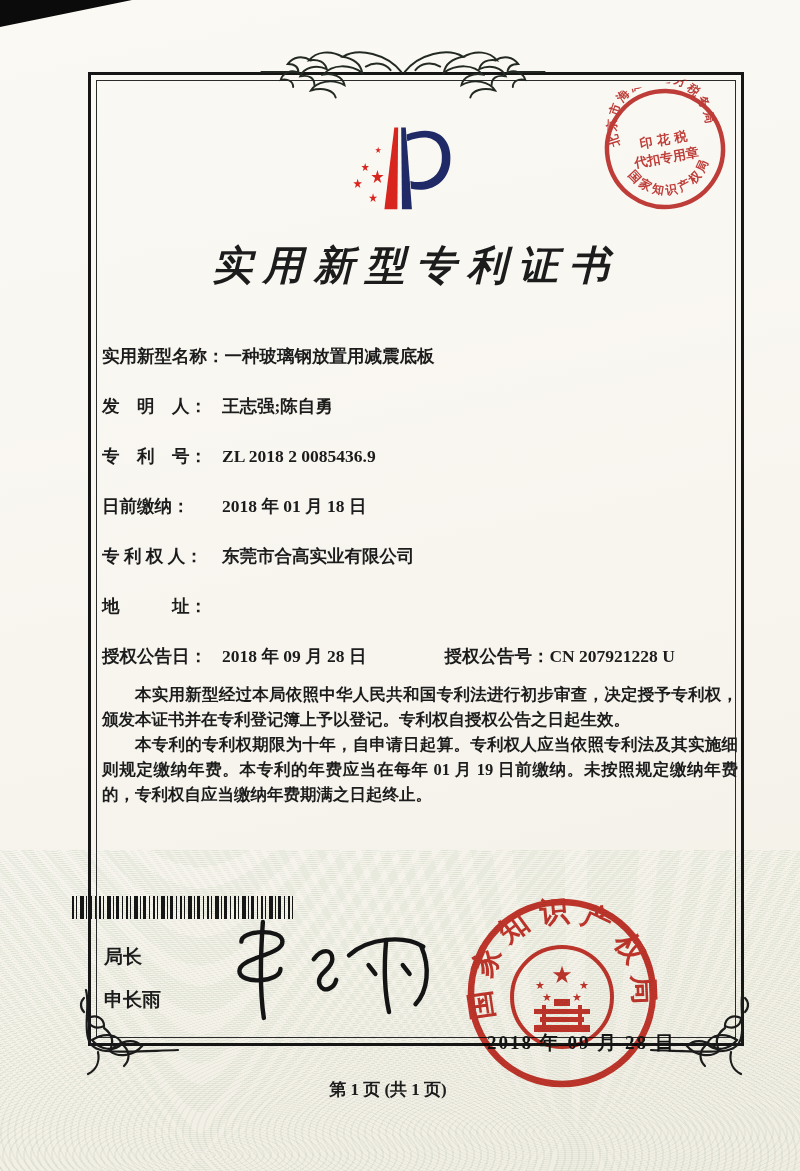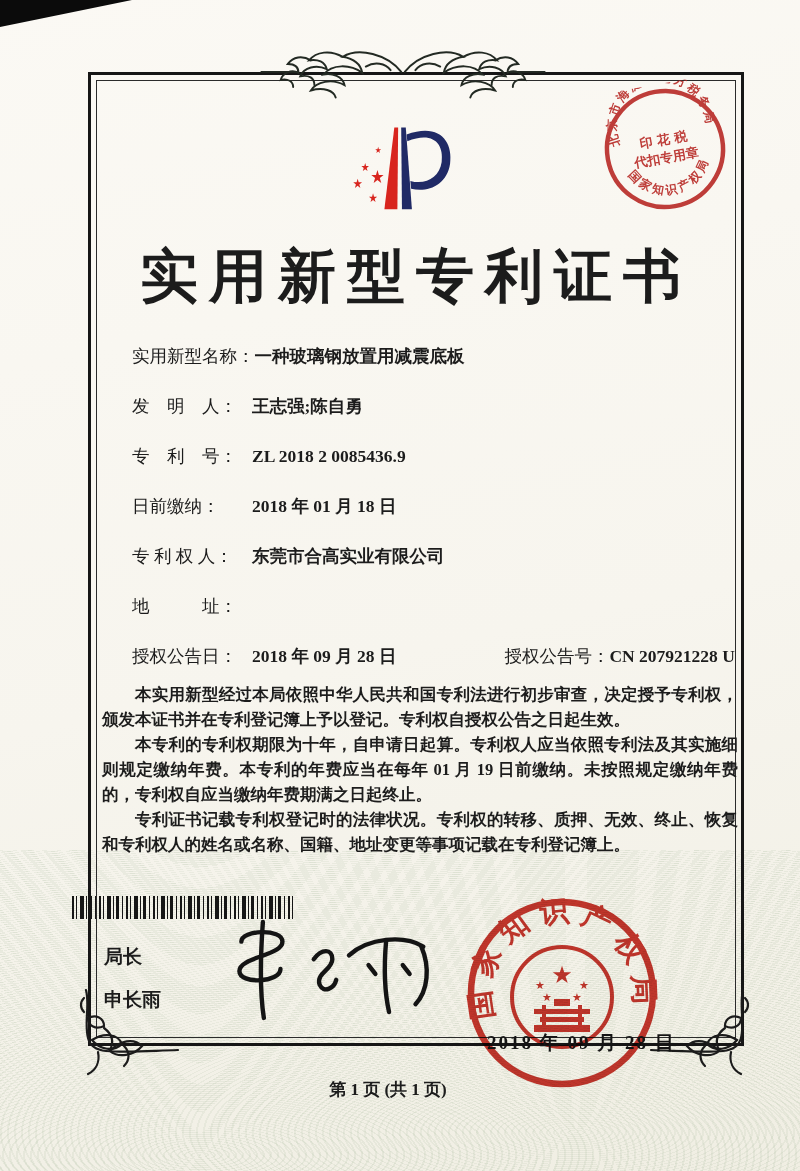--- a/index.html
+++ b/index.html
@@ -33,25 +33,25 @@
     border:1px solid #2b2b2b;box-sizing:border-box;
   }
   .cert-number{
     position:absolute;left:104px;top:116px;
     font-size:19px;font-weight:700;letter-spacing:3px;
   }
   .logo{position:absolute;left:334px;top:112px;}
   .tax-stamp{position:absolute;left:600px;top:84px;transform:rotate(-10deg);opacity:.88;}
   .title{
     position:absolute;left:88px;top:238px;width:656px;margin:0;
-    text-align:center;font-size:58px;font-weight:700;letter-spacing:11px;
+    text-align:center;font-size:40px;font-weight:700;letter-spacing:11px;font-style:italic;
   }
   .fields{position:absolute;left:102px;top:344px;width:612px;}
   .field-row{display:flex;align-items:baseline;margin-bottom:26px;line-height:24px;}
-  .field-label{font-size:17.5px;font-weight:400;white-space:pre;min-width:120px;margin-left:30px;}
+  .field-label{font-size:17.5px;font-weight:700;white-space:pre;min-width:120px;}
   .field-value{font-size:17.5px;font-weight:700;white-space:pre;}
   .grant-pair{display:flex;align-items:center;}
   .grant-right{margin-left:78px;display:flex;align-items:baseline;}
   .paragraphs{position:absolute;left:102px;top:682px;width:636px;}
   .paragraphs p{
     margin:0;text-indent:2em;font-size:16.5px;font-weight:700;
     line-height:25px;text-align:justify;
   }
   .barcode{
     position:absolute;left:72px;top:896px;width:224px;height:23px;
@@ -193,21 +193,20 @@
       <span class="grant-right">
         <span class="field-label" style="min-width:0">授权公告号：</span>
         <span class="field-value">CN 207921228 U</span>
       </span>
     </div>
   </div>
 
   <div class="paragraphs">
     <p>本实用新型经过本局依照中华人民共和国专利法进行初步审查，决定授予专利权，颁发本证书并在专利登记簿上予以登记。专利权自授权公告之日起生效。</p>
     <p>本专利的专利权期限为十年，自申请日起算。专利权人应当依照专利法及其实施细则规定缴纳年费。本专利的年费应当在每年 01 月 19 日前缴纳。未按照规定缴纳年费的，专利权自应当缴纳年费期满之日起终止。</p>
-    <p>专利证书记载专利权登记时的法律状况。专利权的转移、质押、无效、终止、恢复和专利权人的姓名或名称、国籍、地址变更等事项记载在专利登记簿上。</p>
   </div>
 
   <div class="barcode"></div>
 
   <div class="signer">
     <div class="line1">局长</div>
     <div>申长雨</div>
   </div>
 
   <svg class="signature" width="225" height="108" viewBox="0 0 230 110">

